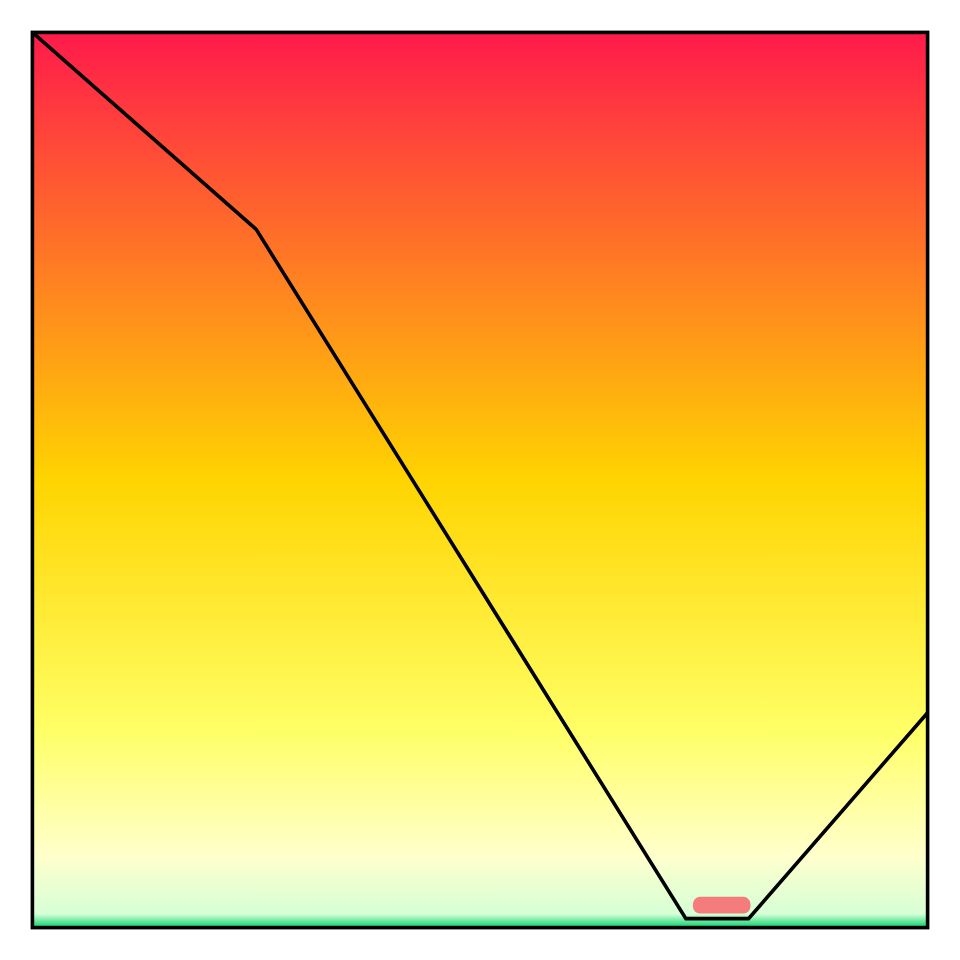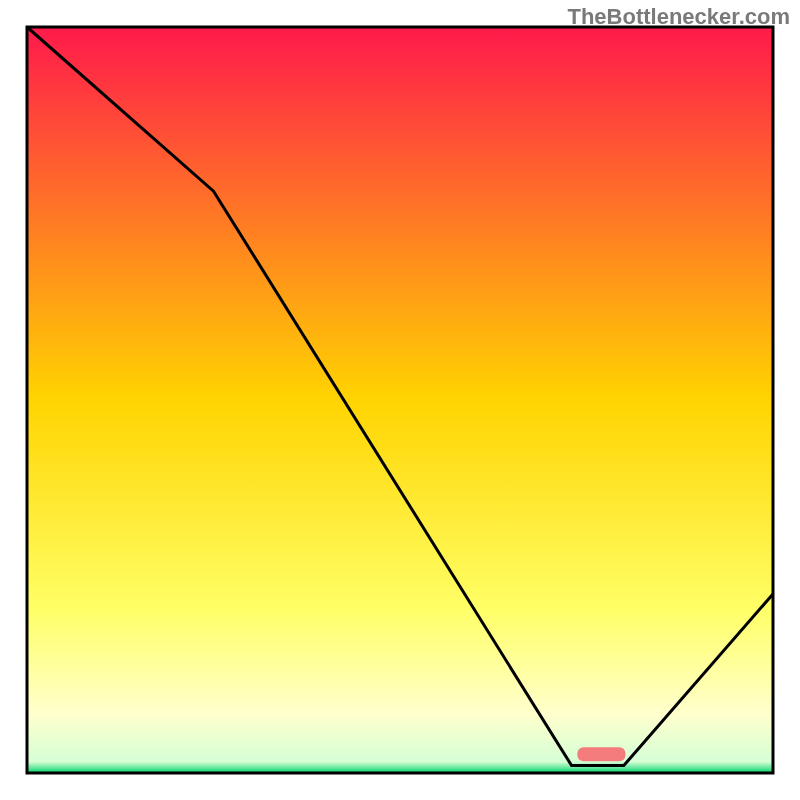--- a/index.html
+++ b/index.html
@@ -25,21 +25,20 @@
     z-index: 10;
   }
   svg {
     display: block;
   }
 </style>
 </head>
 <body>
 
 <div class="container">
-  <div class="watermark">TheBottlenecker.com</div>
   <svg width="800" height="800" viewBox="0 0 800 800">
     <defs>
       <linearGradient id="bg-grad" x1="0" y1="0" x2="0" y2="1">
           <stop offset="0%" stop-color="#ff1a4b"></stop>
           <stop offset="50%" stop-color="#ffd400"></stop>
           <stop offset="78%" stop-color="#ffff66"></stop>
           <stop offset="92%" stop-color="#ffffcc"></stop>
           <stop offset="98.5%" stop-color="#d6ffd6"></stop>
           <stop offset="100%" stop-color="#00d26a"></stop>
         </linearGradient>

